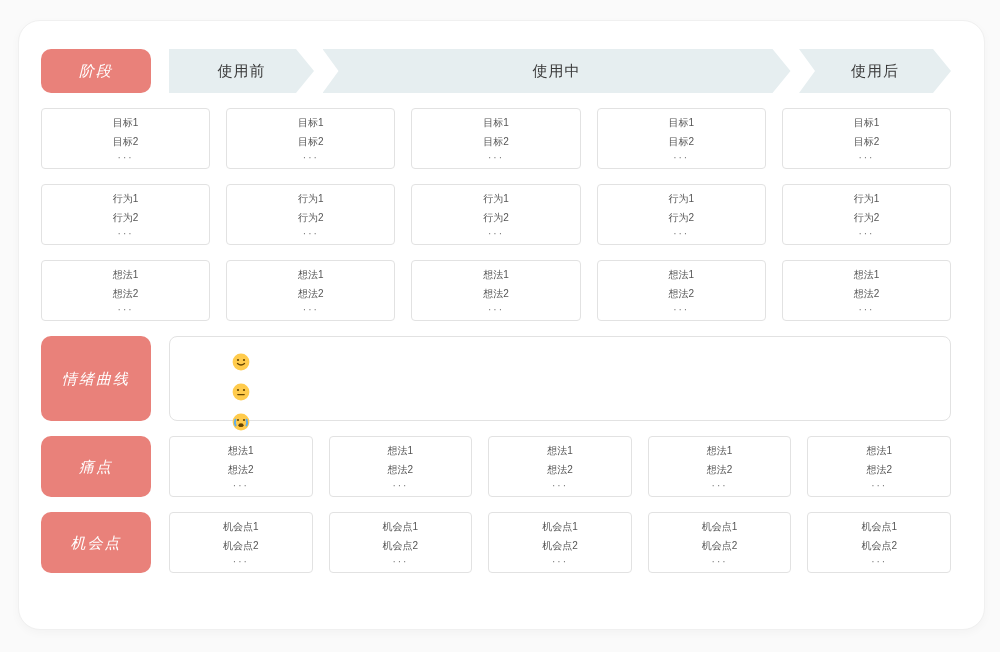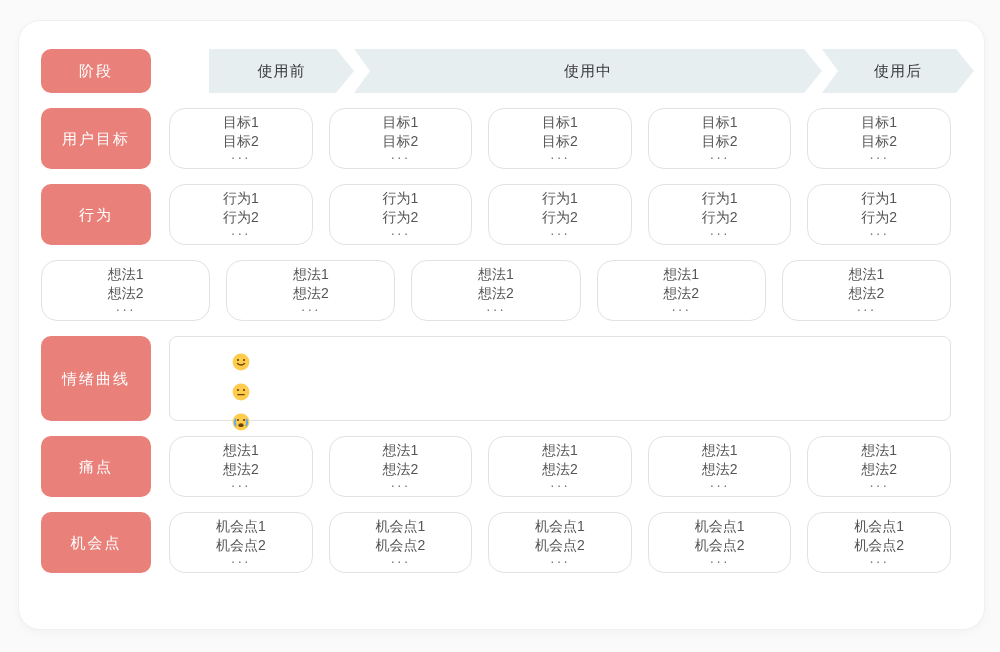--- a/index.html
+++ b/index.html
@@ -31,20 +31,21 @@
     background: #e9817a;
     border-radius: 10px;
     color: #ffffff;
     display: flex;
     align-items: center;
     justify-content: center;
     font-size: 15px;
     letter-spacing: 2px;
     text-align: center;
     line-height: 1.3;
+    font-style: italic;
   }
   .cells {
     flex: 1;
     display: flex;
     gap: 16px;
   }
   
   .row-stage { height: 44px; }
   .arrows {
     flex: 1;
@@ -57,43 +58,42 @@
     display: flex;
     align-items: center;
     justify-content: center;
     font-size: 15px;
     color: #3a3a3a;
     letter-spacing: 1px;
   }
   .arrow-first {
     width: 145px;
     clip-path: polygon(0 0, calc(100% - 18px) 0, 100% 50%, calc(100% - 18px) 100%, 0 100%);
-    margin-left: 40px;
   }
   .arrow-mid {
     width: 468px;
     clip-path: polygon(0 0, calc(100% - 18px) 0, 100% 50%, calc(100% - 18px) 100%, 0 100%, 16px 50%);
     text-align: right;
   }
   .arrow-last {
     width: 152px;
     clip-path: polygon(0 0, calc(100% - 18px) 0, 100% 50%, calc(100% - 18px) 100%, 0 100%, 16px 50%);
   }
   
   .row-cards { height: 61px; }
   .card {
     flex: 1;
     background: #ffffff;
     border: 1px solid #e2e2e2;
-    border-radius: 16px;
+    border-radius: 4px;
     display: flex;
     flex-direction: column;
     align-items: center;
     justify-content: center;
-    font-size: 14px;
+    font-size: 10px;
     color: #555555;
   }
   .card-line { line-height: 19px; white-space: nowrap; }
   .card-line.ellipsis { letter-spacing: 2px; color: #777; line-height: 13px; }
   
   .row-emotion { height: 85px; }
   .emotion-box {
     flex: 1;
     background: #ffffff;
     border: 1px solid #e2e2e2;
@@ -121,51 +121,49 @@
         <span>使用中</span>
       </div>
       <div class="arrow arrow-last">
         <span>使用后</span>
       </div>
     </div>
   </div>
 
   <div>
       <div class="row row-cards">
-        <div class="row-label">用户目标</div>
-        <div class="cells">
-          <div class="card">
-            <div class="card-line">目标1</div>
-            <div class="card-line">目标2</div>
-            <div class="card-line ellipsis">···</div>
-          </div>
-          <div class="card">
-            <div class="card-line">目标1</div>
-            <div class="card-line">目标2</div>
-            <div class="card-line ellipsis">···</div>
-          </div>
-          <div class="card">
-            <div class="card-line">目标1</div>
-            <div class="card-line">目标2</div>
-            <div class="card-line ellipsis">···</div>
-          </div>
-          <div class="card">
-            <div class="card-line">目标1</div>
-            <div class="card-line">目标2</div>
-            <div class="card-line ellipsis">···</div>
-          </div>
-          <div class="card">
-            <div class="card-line">目标1</div>
-            <div class="card-line">目标2</div>
-            <div class="card-line ellipsis">···</div>
-          </div>
-        </div>
-      </div>
-      <div class="row row-cards">
-        <div class="row-label">行为</div>
+        <div class="cells">
+          <div class="card">
+            <div class="card-line">目标1</div>
+            <div class="card-line">目标2</div>
+            <div class="card-line ellipsis">···</div>
+          </div>
+          <div class="card">
+            <div class="card-line">目标1</div>
+            <div class="card-line">目标2</div>
+            <div class="card-line ellipsis">···</div>
+          </div>
+          <div class="card">
+            <div class="card-line">目标1</div>
+            <div class="card-line">目标2</div>
+            <div class="card-line ellipsis">···</div>
+          </div>
+          <div class="card">
+            <div class="card-line">目标1</div>
+            <div class="card-line">目标2</div>
+            <div class="card-line ellipsis">···</div>
+          </div>
+          <div class="card">
+            <div class="card-line">目标1</div>
+            <div class="card-line">目标2</div>
+            <div class="card-line ellipsis">···</div>
+          </div>
+        </div>
+      </div>
+      <div class="row row-cards">
         <div class="cells">
           <div class="card">
             <div class="card-line">行为1</div>
             <div class="card-line">行为2</div>
             <div class="card-line ellipsis">···</div>
           </div>
           <div class="card">
             <div class="card-line">行为1</div>
             <div class="card-line">行为2</div>
             <div class="card-line ellipsis">···</div>

